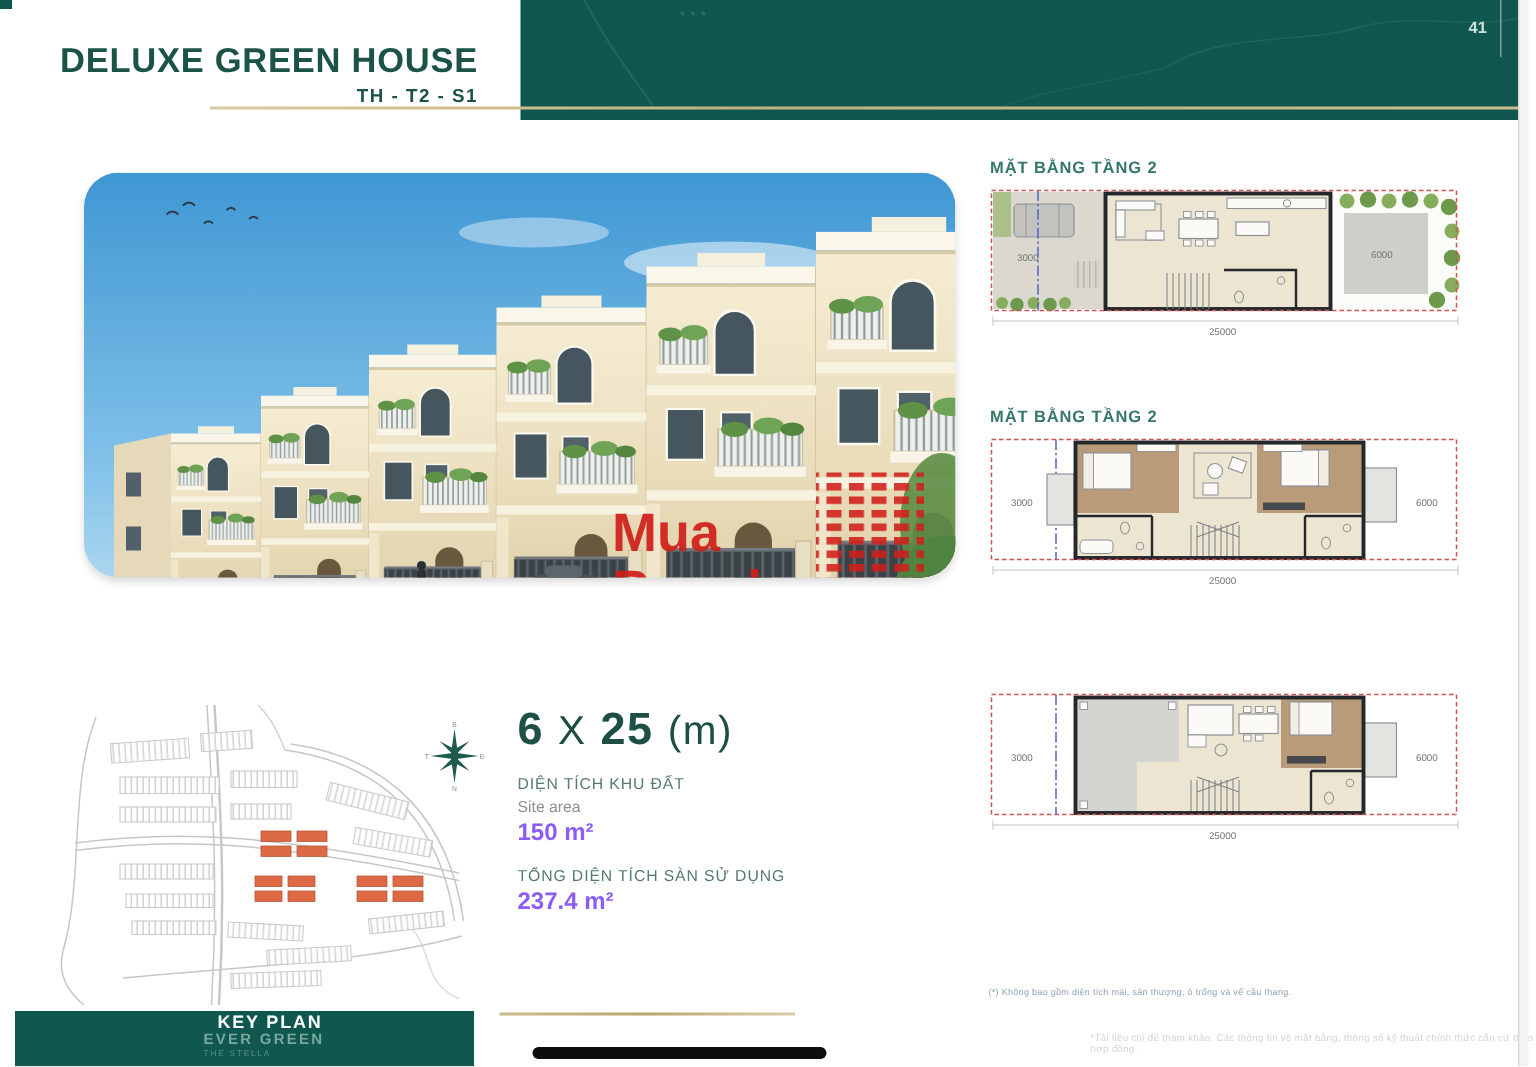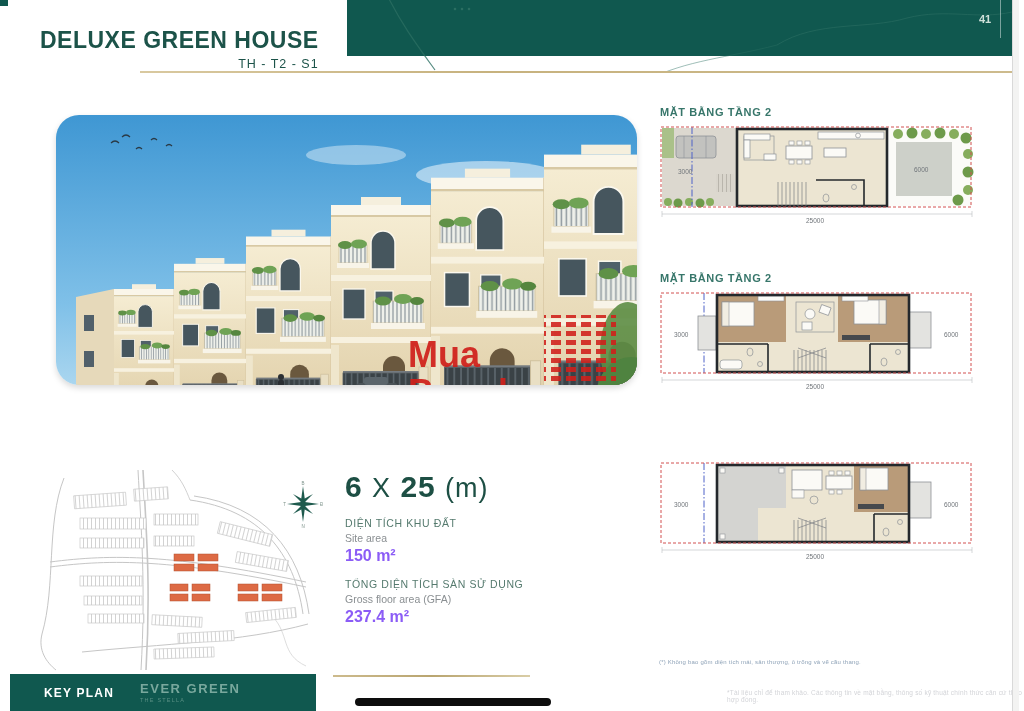--- a/index.html
+++ b/index.html
@@ -2,27 +2,27 @@
 <html><head>
 <meta charset="utf-8">
 <style>
   html,body{margin:0;padding:0;background:#ffffff;}
   .page{position:relative;width:1024px;height:711px;background:#ffffff;overflow:hidden;
         font-family:"Liberation Sans",sans-serif;}
   .page svg text{font-family:"Liberation Sans",sans-serif;}
 
   
   .corner-sliver{position:absolute;left:0;top:0;width:8px;height:6px;background:#10584f;}
-  .banner{position:absolute;left:347px;top:0;width:665px;height:56px;background:#10584f;}
+  .banner{position:absolute;left:347px;top:0;width:665px;height:80px;background:#10584f;}
   .banner .decor{position:absolute;left:0;top:0;}
   .page-num{position:absolute;left:632px;top:13px;color:#cfe0da;font-size:11px;font-weight:bold;}
   .page-num-line{position:absolute;left:653px;top:0;width:1px;height:38px;background:rgba(255,255,255,.45);}
   .title-block{position:absolute;left:40px;top:27px;color:#1c5349;text-align:right;}
   .title-block h1{margin:0;font-size:23px;font-weight:bold;letter-spacing:.5px;color:#1c5349;}
-  .title-block .sub{margin-top:3px;font-size:12.5px;font-weight:normal;letter-spacing:1px;color:#1c5349;}
+  .title-block .sub{margin-top:3px;font-size:12.5px;font-weight:bold;letter-spacing:1px;color:#1c5349;}
   .gold-line{position:absolute;left:140px;top:71px;width:872px;height:2px;
              background:linear-gradient(90deg,#d9c9a0,#c7b27e 40%,#cdbb8d);}
 
   
   .photo{position:absolute;left:56px;top:115px;width:581px;height:270px;overflow:hidden;
          box-shadow:0 3px 6px rgba(0,0,0,.15);border-radius:23px;}
 
   
   .plan-label{position:absolute;left:660px;width:320px;font-size:11px;font-weight:600;
               letter-spacing:.6px;color:#37766a;}
@@ -34,24 +34,24 @@
   .specs .dims .thin{font-weight:400;font-size:27px;}
   .specs .grp{margin-top:13px;}
   .specs .vi{font-size:10.5px;color:#557a6e;letter-spacing:.6px;}
   .specs .en{font-size:10.5px;color:#8a8f92;margin-top:3px;}
   .specs .val{font-size:16px;font-weight:bold;color:#8b5cf6;margin-top:3px;}
   .compass{position:absolute;left:283px;top:480px;}
 
   
   .keymap{position:absolute;left:22px;top:466px;}
   .keyplan-bar{position:absolute;left:10px;top:674px;width:306px;height:37px;background:#10584f;
-               display:flex;align-items:center;}
+               display:flex;align-items:center;flex-direction:column;}
   .keyplan-bar .kp{margin-left:34px;color:#ffffff;font-size:12px;font-weight:bold;letter-spacing:1.2px;}
   .keyplan-bar .proj{margin-left:26px;line-height:1.1;}
-  .keyplan-bar .proj .p1{color:#79a89d;font-size:13px;font-weight:bold;letter-spacing:1.5px;}
+  .keyplan-bar .proj .p1{color:#79a89d;font-size:10px;font-weight:bold;letter-spacing:1.5px;}
   .keyplan-bar .proj .p2{color:#588f83;font-size:5.5px;letter-spacing:1.2px;margin-top:1px;}
 
   
   .deco-gold{position:absolute;left:333px;top:675px;width:197px;height:2px;
              background:linear-gradient(90deg,#cdbb8d,#b9a570,#d9cda6);}
   .deco-black{position:absolute;left:355px;top:698px;width:196px;height:8px;border-radius:4px;background:#0d0d0d;}
   .note1{position:absolute;left:659px;top:659px;font-size:6px;color:#8fa3b8;letter-spacing:.2px;}
   .note2{position:absolute;left:727px;top:689px;font-size:6.5px;color:#d3d4d8;letter-spacing:.2px;}
 
   .edge-line{position:absolute;left:1012px;top:0;width:1px;height:711px;background:#d9d9d9;}
@@ -396,21 +396,20 @@
       <span>25</span>
       <span class="thin">(m)</span>
     </div>
     <div class="grp">
       <div class="vi">DIỆN TÍCH KHU ĐẤT</div>
       <div class="en">Site area</div>
       <div class="val">150 m²</div>
     </div>
     <div class="grp">
       <div class="vi">TỔNG DIỆN TÍCH SÀN SỬ DỤNG</div>
-      <div class="en">Gross floor area (GFA)</div>
       <div class="val">237.4 m²</div>
     </div>
   </div>
 
   <svg class="keymap" width="292" height="208" viewBox="0 0 292 208">
     <defs>
       <pattern id="lots" width="4" height="12" patternUnits="userSpaceOnUse">
         <rect width="4" height="12" fill="#ffffff"></rect>
           <rect x="1" width="1" height="12" fill="#d2d2d2"></rect>
       </pattern>

